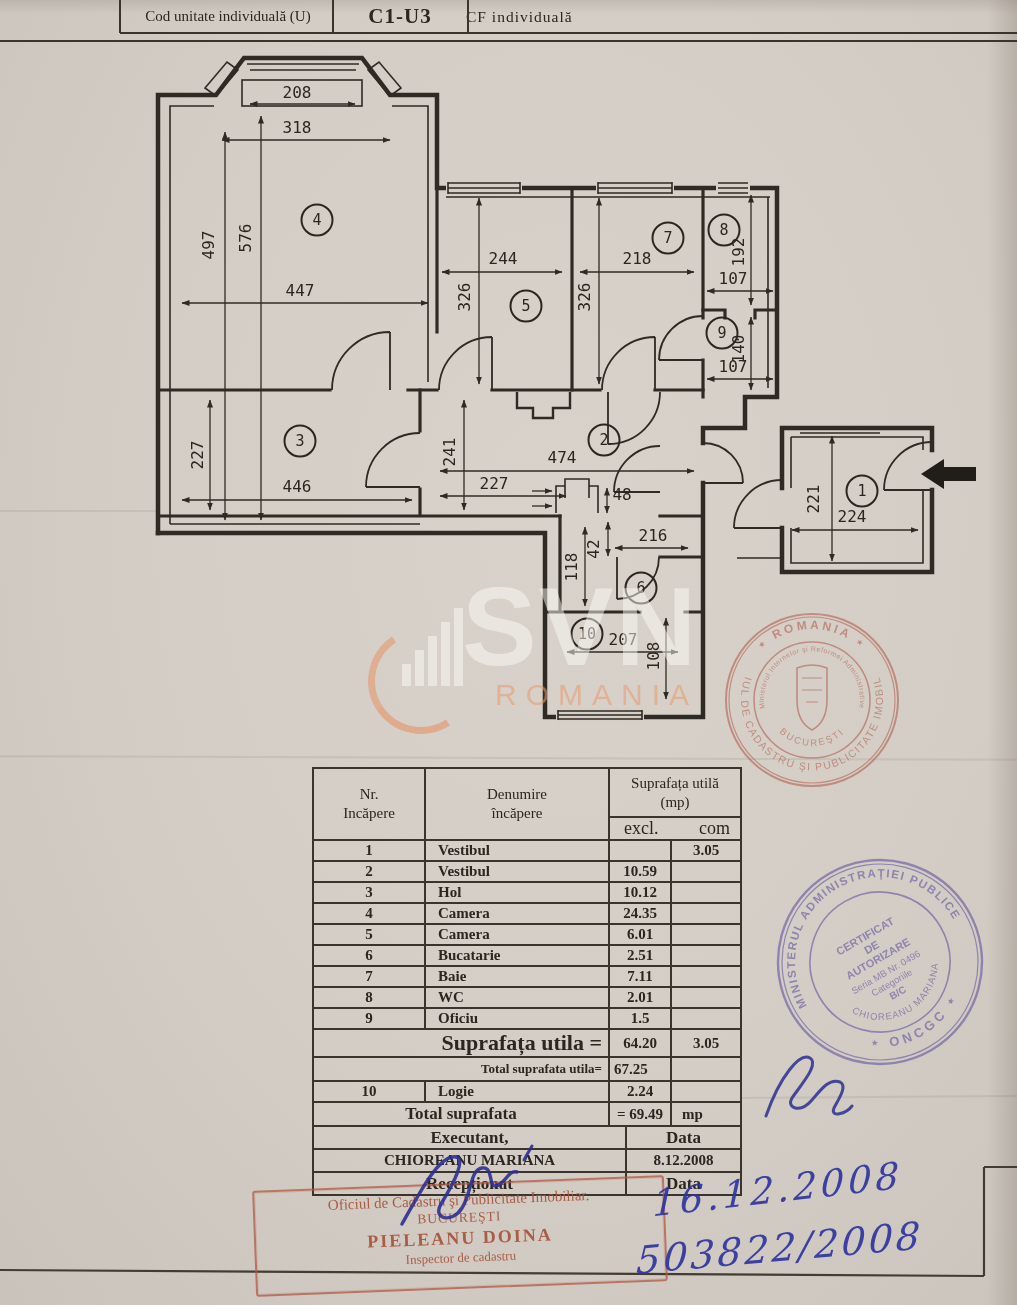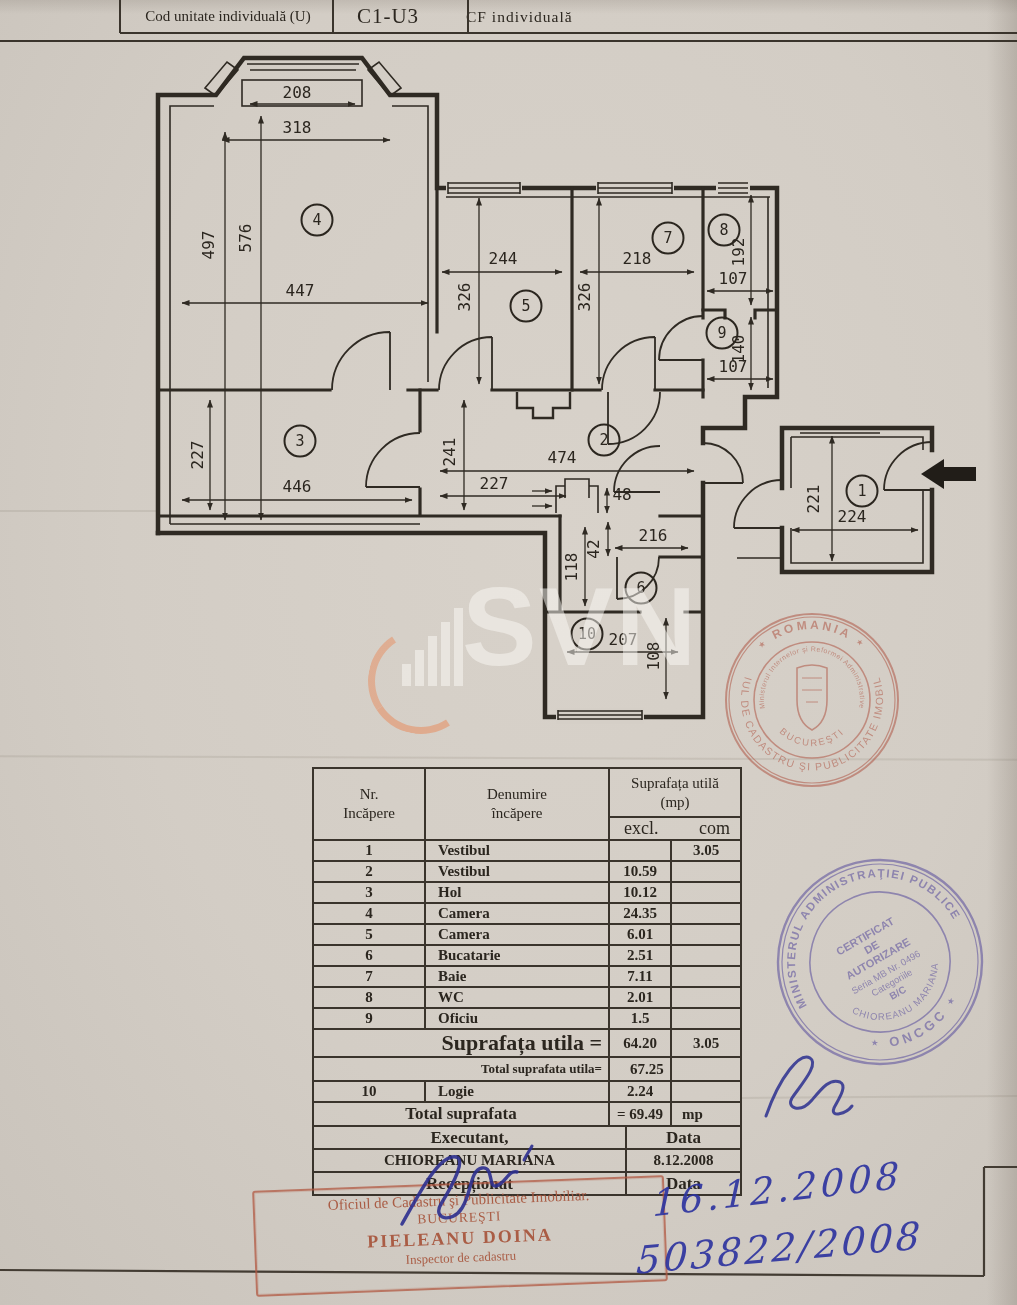--- a/index.html
+++ b/index.html
@@ -27,34 +27,34 @@
   .dimline{stroke:#2f2a23;stroke-width:1.3;fill:none;}
   .winfill{fill:#d5cfc7;stroke:none;}
   .dim{font:16px "DejaVu Sans Mono",monospace;fill:#2b261f;text-anchor:middle;}
   .roomnum{font:15px "DejaVu Sans Mono",monospace;fill:#2b261f;text-anchor:middle;}
   .roomcirc{fill:none;stroke:#2b261f;stroke-width:2;}
   .pageline{stroke:#433c33;stroke-width:2.2;fill:none;}
   .hdrline{stroke:#3a342c;stroke-width:2;fill:none;}
 
   .hdr-text{position:absolute;top:0;height:33px;display:flex;align-items:center;color:#2b261f;}
   .hdr-c1{left:128px;width:200px;justify-content:center;font-size:15px;}
-  .hdr-c2{left:328px;width:120px;justify-content:center;font-weight:normal;font-size:21px;letter-spacing:1px;}
+  .hdr-c2{left:340px;width:120px;justify-content:center;font-weight:bold;font-size:21px;letter-spacing:1px;}
   .hdr-c3{left:466px;width:300px;font-size:15.5px;letter-spacing:1px;}
 
   .tablewrap{position:absolute;left:312px;top:767px;width:428px;color:#2b261f;z-index:3;}
   table{border-collapse:collapse;width:428px;table-layout:fixed;}
   td{border:2px solid #3a342c;font-size:15px;text-align:center;padding:0;height:19px;overflow:hidden;white-space:nowrap;}
   .hdrow td{font-weight:normal;}
   .hcell{line-height:1.25;padding:2px 0;}
   .split{display:flex;justify-content:space-between;padding:0 10px 0 14px;font-size:18px;}
   tbody#room-rows td{font-weight:bold;}
   td.cname{text-align:left;padding-left:12px;}
   .b{font-weight:bold;}
   .ral{text-align:right;padding-right:6px;}
-  .lal{text-align:left;padding-left:20px;}
+  .lal{text-align:left;padding-left:4px;}
   .exec td{font-weight:bold;height:21px;}
 
   .watermark{position:absolute;left:370px;top:592px;width:410px;height:135px;z-index:4;pointer-events:none;}
   .wm-svn{position:absolute;left:92px;top:-30px;font-family:"Liberation Sans",sans-serif;
     font-size:112px;font-weight:bold;color:rgba(252,250,246,0.5);letter-spacing:2px;}
   .wm-ro{position:absolute;left:125px;top:86px;font-family:"Liberation Sans",sans-serif;
     font-size:30px;color:rgba(235,152,110,0.55);letter-spacing:9px;}
   .wm-bars{position:absolute;left:32px;top:8px;width:70px;height:86px;display:flex;align-items:flex-end;gap:4px;}
   .wm-bars span{display:block;width:9px;background:rgba(252,250,246,0.5);}
   .wm-crescent{position:absolute;left:-2px;top:36px;width:92px;height:92px;border-radius:50%;
@@ -411,20 +411,21 @@
 <div class="watermark">
   <div class="wm-crescent"></div>
   <div class="wm-bars">
     <span style="height:22px"></span>
       <span style="height:36px"></span>
       <span style="height:50px"></span>
       <span style="height:64px"></span>
       <span style="height:78px"></span>
   </div>
   <div class="wm-svn">SVN</div>
+  <div class="wm-ro">ROMANIA</div>
 </div>
 
 <svg class="lay2" width="1017" height="1305" viewBox="0 0 1017 1305">
   <defs>
     <path id="rs-top" d="M741,700 A71,71 0 0 1 883,700"></path>
     <path id="rs-bot" d="M745,676 A71,71 0 1 0 879,676"></path>
     <path id="rs-in" d="M767,716 A48,48 0 1 1 857,716"></path>
     <path id="rs-city" d="M766,700 A46,46 0 0 0 858,700"></path>
     <path id="ps-top" d="M795,962 A85,85 0 0 1 965,962"></path>
     <path id="ps-bot" d="M795,962 A85,85 0 0 0 965,962"></path>

